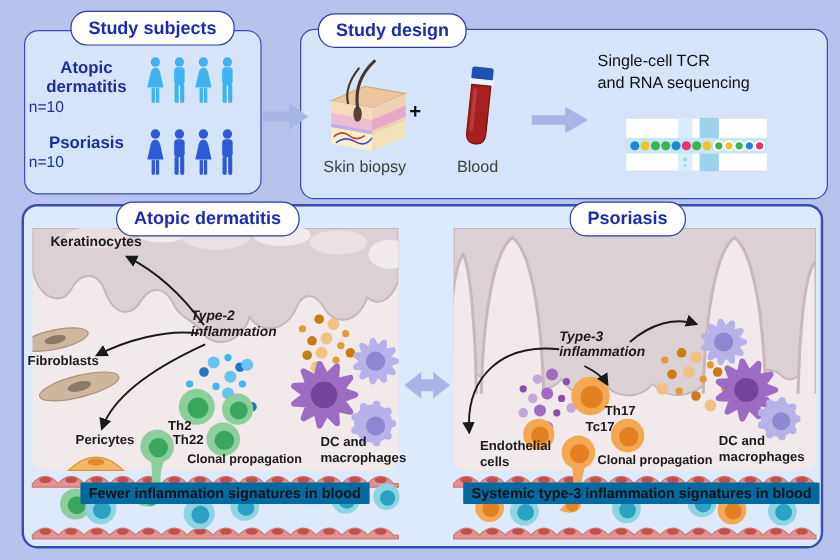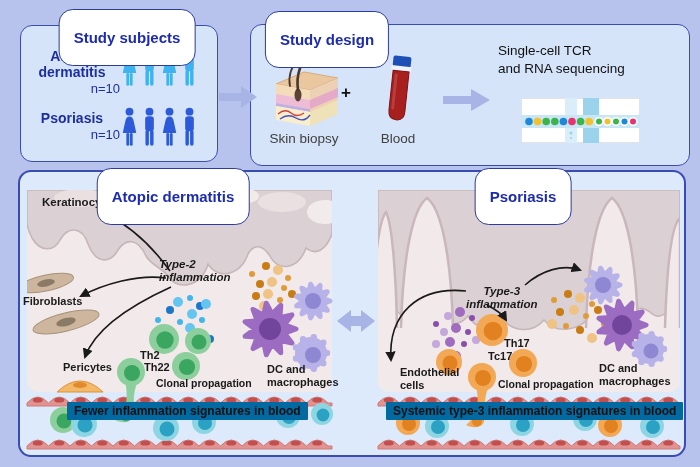--- a/index.html
+++ b/index.html
@@ -1,23 +1,23 @@
 <!DOCTYPE html>
 <html><head>
 <meta charset="utf-8">
 <style>
   html,body{margin:0;padding:0;}
   .page{position:relative;width:700px;height:467px;background:#b7c3ec;overflow:hidden;
         font-family:"Liberation Sans",sans-serif;}
   .box{position:absolute;background:#d5e4f8;border:1.6px solid #3a4cb0;border-radius:12px;}
   .pill{position:absolute;transform:translateX(-50%);background:#ffffff;border:1.8px solid #2c3b9e;
-        border-radius:14px;padding:19px 14px;font-size:15px;font-weight:700;color:#1c2bb0;
+        border-radius:14px;padding:5px 14px;font-size:15px;font-weight:700;color:#1c2bb0;
         white-space:nowrap;z-index:6;}
   .subj-name{font-size:14px;font-weight:700;color:#1d2f9f;line-height:1.15;text-align:center;}
-  .subj-n{font-size:13px;color:#1d2f9f;text-align:right;margin-top:1px;}
+  .subj-n{font-size:13px;color:#1d2f9f;text-align:left;margin-top:1px;}
   .icons{position:absolute;display:flex;gap:5px;align-items:flex-end;}
   .dlabel{position:absolute;font-size:13.5px;color:#404040;text-align:center;}
   .plus{position:absolute;font-size:17px;font-weight:700;color:#111;}
   .seq{position:absolute;font-size:13.5px;color:#111;text-align:left;line-height:1.3;}
   .container{position:absolute;left:18px;top:170px;width:664px;height:283px;background:#dceafc;
              border:2px solid #3a4cb0;border-radius:13px;overflow:hidden;}
   .container svg{position:absolute;left:0;top:0;}
   .lbl{position:absolute;font-size:11px;line-height:1.15;font-weight:600;color:#1a1a1a;white-space:nowrap;}
   .lbl.big{font-size:11.5px;}
   .lbl.sm{font-size:10.5px;}
@@ -441,21 +441,21 @@
     </div>
     <div class="lbl" style="left:120px;top:177px;">Th2</div>
     <div class="lbl" style="left:124px;top:189px;">Th22</div>
     <div class="lbl sm" style="left:136px;top:205px;">Clonal propagation</div>
     <div class="lbl ctr" style="left:247px;top:191px;width:76px;">
       <div>DC and</div>
       <div>macrophages</div>
     </div>
     <div class="banner" style="left:47px;top:230px;">Fewer inflammation signatures in blood</div>
 
-    <div class="lbl infl" style="left:446px;top:113px;text-align:center;">
+    <div class="lbl infl" style="left:446px;top:103px;">
       <div>Type-3</div>
       <div>inflammation</div>
     </div>
     <div class="lbl" style="left:380px;top:194px;">
       <div>Endothelial</div>
       <div>cells</div>
     </div>
     <div class="lbl" style="left:484px;top:165px;">Th17</div>
     <div class="lbl" style="left:468px;top:178px;">Tc17</div>
     <div class="lbl sm" style="left:478px;top:206px;">Clonal propagation</div>

